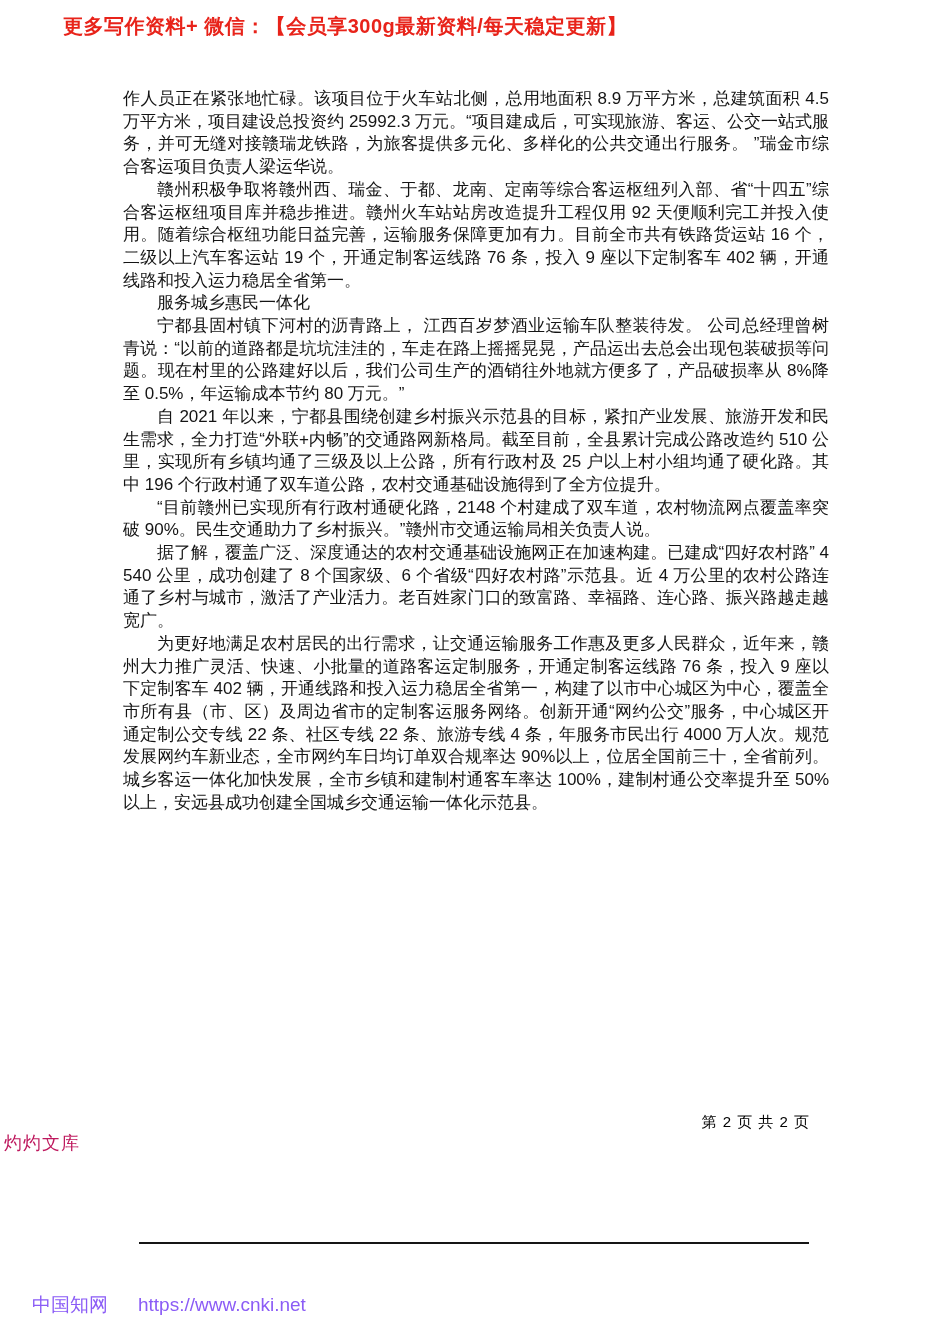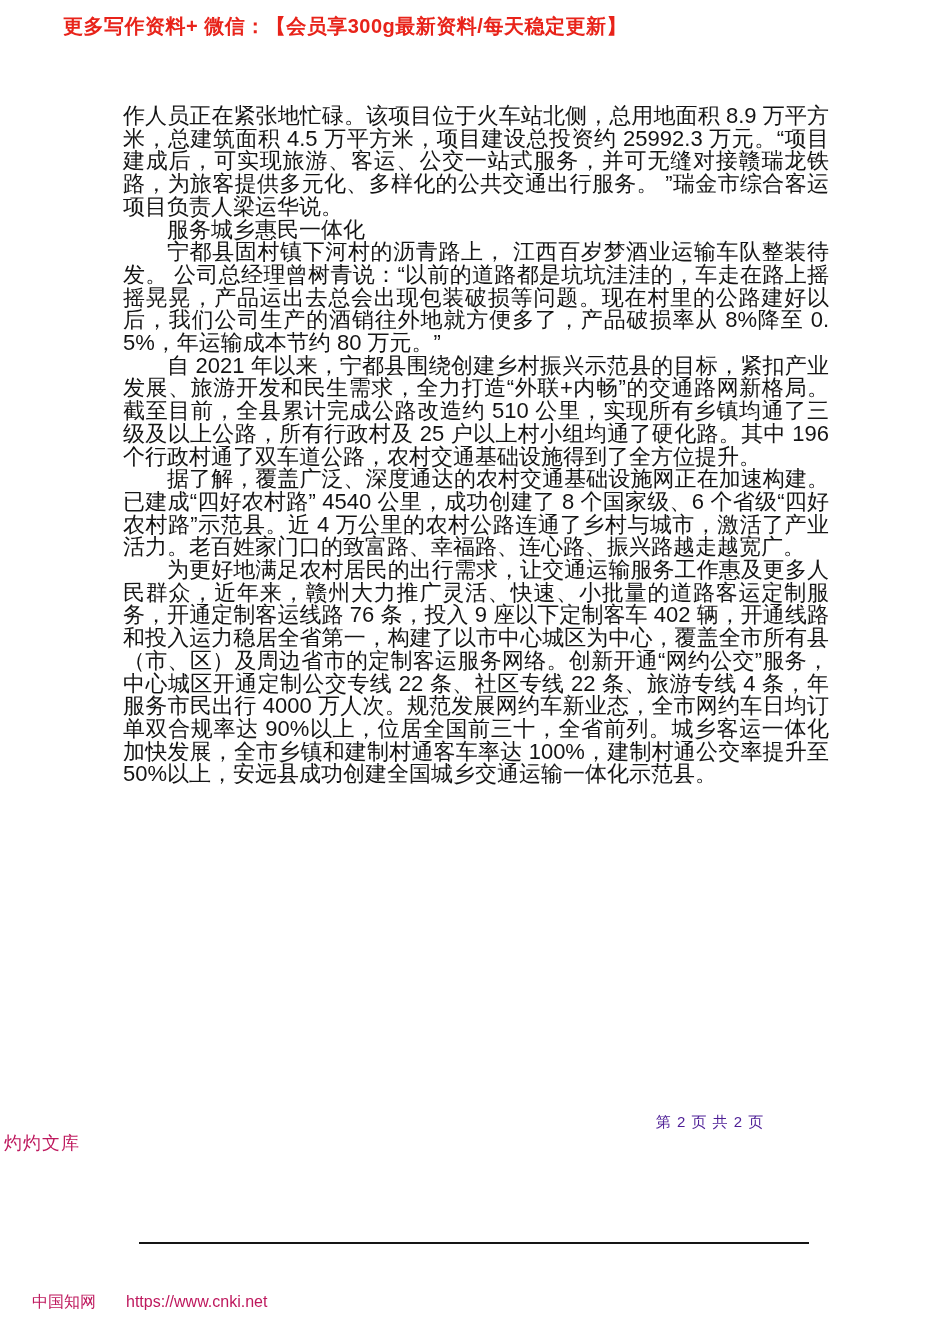--- a/index.html
+++ b/index.html
@@ -22,44 +22,44 @@
     font-size: 20px;
     line-height: 26px;
     font-weight: 700;
     color: #e8231a;
     letter-spacing: 0.5px;
     white-space: nowrap;
   }
   .doc-body {
     position: absolute;
     left: 123px;
-    top: 105px;
+    top: 88px;
     width: 706px;
-    font-size: 22px;
+    font-size: 17px;
     line-height: 22.7px;
     color: #141414;
     text-align: justify;
   }
   .doc-body p {
     margin: 0;
     padding: 0;
     text-indent: 2em;
     word-break: break-all;
   }
   .doc-body p.no-indent {
     text-indent: 0;
   }
   .page-indicator {
     position: absolute;
     top: 1113px;
     left: 610px;
     width: 200px;
-    text-align: center;
+    text-align: right;
     font-size: 15px;
-    color: #4c1d95;
+    color: #000000;
     letter-spacing: 1px;
     white-space: nowrap;
   }
   .library-name {
     position: absolute;
     left: 4px;
     top: 1131px;
     font-size: 18px;
     color: #be185d;
     letter-spacing: 1px;
@@ -70,41 +70,43 @@
     left: 139px;
     top: 1242px;
     width: 670px;
     height: 2px;
     background: #151515;
   }
   .watermark {
     position: absolute;
     left: 32px;
     top: 1292px;
-    font-size: 16px;
-    color: #be185d;
+    font-size: 19px;
+    color: #8b5cf6;
     white-space: nowrap;
     text-align: center;
   }
   .watermark .wm-url {
     margin-left: 30px;
   }
 </style>
 </head>
 <body>
 
 <div class="page">
 
   <div class="promo-header">更多写作资料+ 微信：【会员享300g最新资料/每天稳定更新】</div>
 
   <div class="doc-body">
     <p class="no-indent">作人员正在紧张地忙碌。该项目位于火车站北侧，总用地面积 8.9 万平方米，总建筑面积 4.5 万平方米，项目建设总投资约 25992.3 万元。“项目建成后，可实现旅游、客运、公交一站式服务，并可无缝对接赣瑞龙铁路，为旅客提供多元化、多样化的公共交通出行服务。 ”瑞金市综合客运项目负责人梁运华说。</p>
+    <p>赣州积极争取将赣州西、瑞金、于都、龙南、定南等综合客运枢纽列入部、省“十四五”综合客运枢纽项目库并稳步推进。赣州火车站站房改造提升工程仅用 92 天便顺利完工并投入使用。随着综合枢纽功能日益完善，运输服务保障更加有力。目前全市共有铁路货运站 16 个，二级以上汽车客运站 19 个，开通定制客运线路 76 条，投入 9 座以下定制客车 402 辆，开通线路和投入运力稳居全省第一。</p>
     <p>服务城乡惠民一体化</p>
     <p>宁都县固村镇下河村的沥青路上， 江西百岁梦酒业运输车队整装待发。 公司总经理曾树青说：“以前的道路都是坑坑洼洼的，车走在路上摇摇晃晃，产品运出去总会出现包装破损等问题。现在村里的公路建好以后，我们公司生产的酒销往外地就方便多了，产品破损率从 8%降至 0.5%，年运输成本节约 80 万元。”</p>
     <p>自 2021 年以来，宁都县围绕创建乡村振兴示范县的目标，紧扣产业发展、旅游开发和民生需求，全力打造“外联+内畅”的交通路网新格局。截至目前，全县累计完成公路改造约 510 公里，实现所有乡镇均通了三级及以上公路，所有行政村及 25 户以上村小组均通了硬化路。其中 196 个行政村通了双车道公路，农村交通基础设施得到了全方位提升。</p>
+    <p>“目前赣州已实现所有行政村通硬化路，2148 个村建成了双车道，农村物流网点覆盖率突破 90%。民生交通助力了乡村振兴。”赣州市交通运输局相关负责人说。</p>
     <p>据了解，覆盖广泛、深度通达的农村交通基础设施网正在加速构建。已建成“四好农村路” 4540 公里，成功创建了 8 个国家级、6 个省级“四好农村路”示范县。近 4 万公里的农村公路连通了乡村与城市，激活了产业活力。老百姓家门口的致富路、幸福路、连心路、振兴路越走越宽广。</p>
     <p>为更好地满足农村居民的出行需求，让交通运输服务工作惠及更多人民群众，近年来，赣州大力推广灵活、快速、小批量的道路客运定制服务，开通定制客运线路 76 条，投入 9 座以下定制客车 402 辆，开通线路和投入运力稳居全省第一，构建了以市中心城区为中心，覆盖全市所有县（市、区）及周边省市的定制客运服务网络。创新开通“网约公交”服务，中心城区开通定制公交专线 22 条、社区专线 22 条、旅游专线 4 条，年服务市民出行 4000 万人次。规范发展网约车新业态，全市网约车日均订单双合规率达 90%以上，位居全国前三十，全省前列。城乡客运一体化加快发展，全市乡镇和建制村通客车率达 100%，建制村通公交率提升至 50%以上，安远县成功创建全国城乡交通运输一体化示范县。</p>
   </div>
 
   <div class="page-indicator">第 2 页 共 2 页</div>
 
   <div class="library-name">灼灼文库</div>
 
   <div class="divider-line"></div>
 

